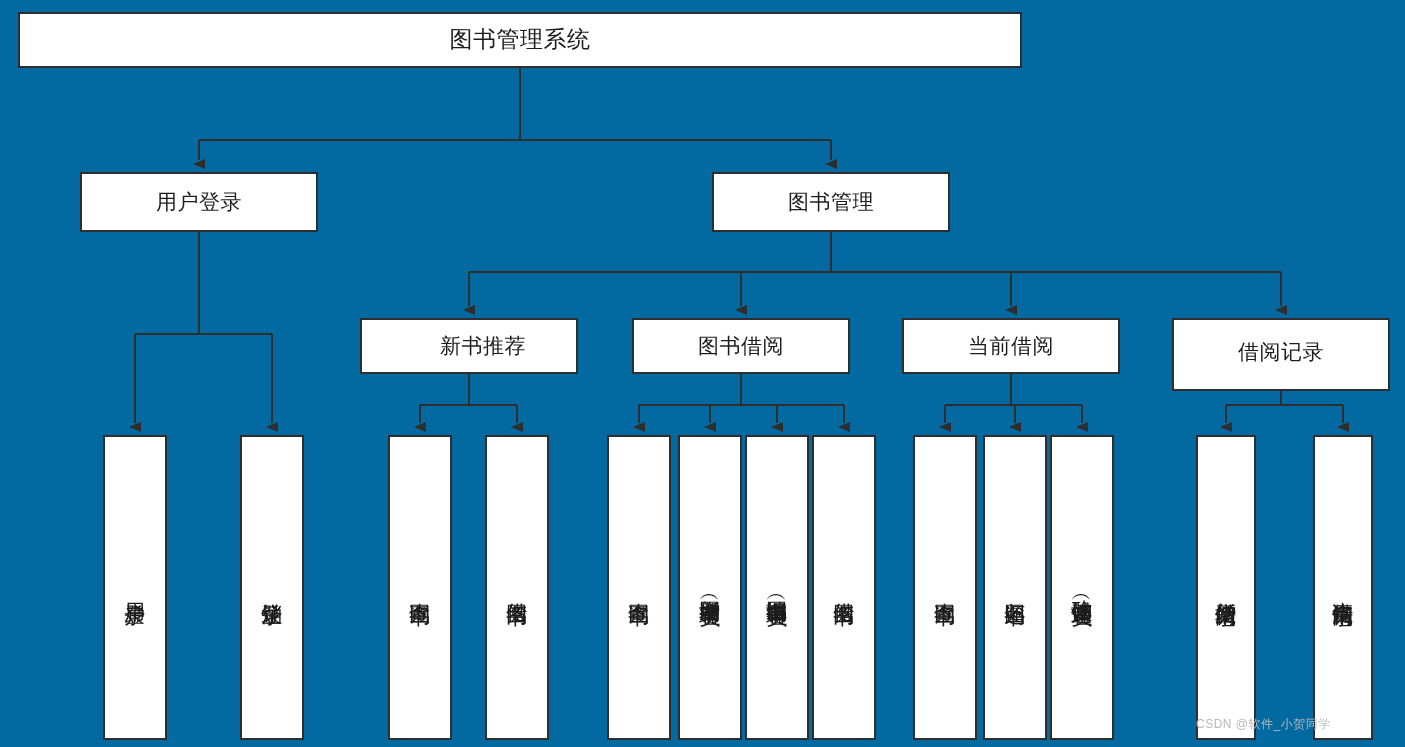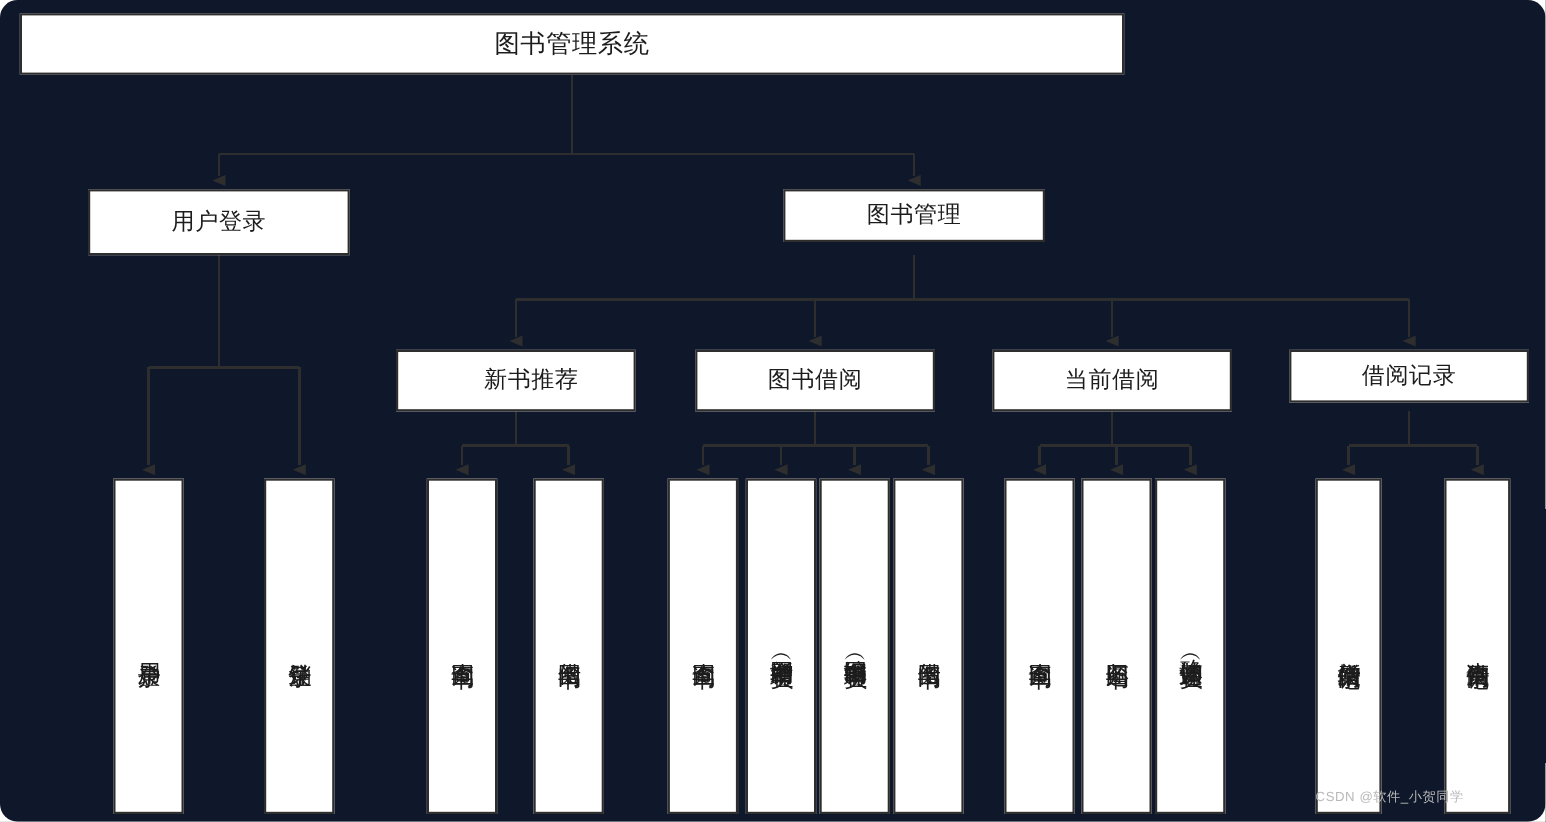--- a/index.html
+++ b/index.html
@@ -9,23 +9,22 @@
     background: #ffffff;
   }
   body {
     font-family: "Liberation Sans", "DejaVu Sans", sans-serif;
     color: #1a1a1a;
   }
   #canvas {
     position: relative;
     width: 1405px;
     height: 747px;
-    background: #0f172a;
+    background: #0369a1;
     overflow: hidden;
-    border-radius: 16px;
   }
   #edges {
     position: absolute;
     left: 0;
     top: 0;
     width: 1405px;
     height: 747px;
     pointer-events: none;
   }
   .node {
@@ -129,34 +128,34 @@
     </g>
   </svg>
 
   <div class="node node-root" style="left:18px; top:12px; width:1004px; height:56px;">
     <span class="label">图书管理系统</span>
   </div>
 
   <div class="node node-h" style="left:80px; top:172px; width:238px; height:60px;">
     <span class="label">用户登录</span>
   </div>
-  <div class="node node-h" style="left:712px; top:172px; width:238px; height:48px;">
+  <div class="node node-h" style="left:712px; top:172px; width:238px; height:60px;">
     <span class="label">图书管理</span>
   </div>
 
   <div class="node node-h" style="left:360px; top:318px; width:218px; height:56px;padding-left:28px;">
     <span class="label">新书推荐</span>
   </div>
   <div class="node node-h" style="left:632px; top:318px; width:218px; height:56px;">
     <span class="label">图书借阅</span>
   </div>
   <div class="node node-h" style="left:902px; top:318px; width:218px; height:56px;">
     <span class="label">当前借阅</span>
   </div>
-  <div class="node node-h" style="left:1172px; top:318px; width:218px; height:48px;">
+  <div class="node node-h" style="left:1172px; top:318px; width:218px; height:73px;font-family:Liberation Mono, monospace;">
     <span class="label">借阅记录</span>
   </div>
 
   <div class="node node-v" style="left:103px; top:435px; width:64px; height:305px;">
     <span class="label">用户登录</span>
   </div>
   <div class="node node-v" style="left:240px; top:435px; width:64px; height:305px;">
     <span class="label">注销登录</span>
   </div>
 

